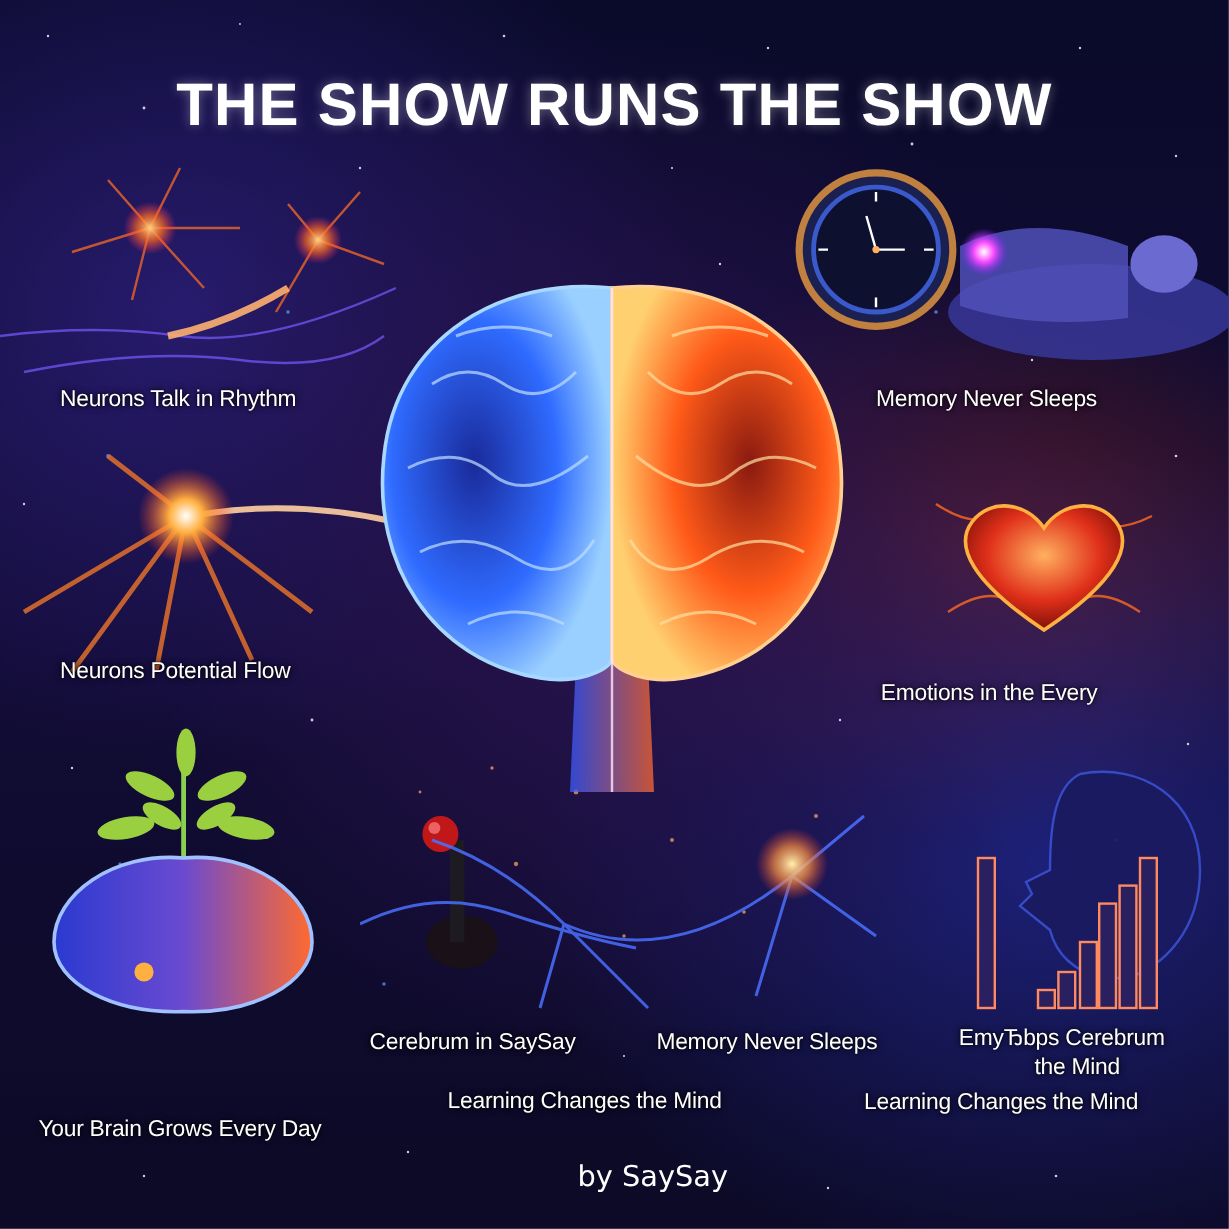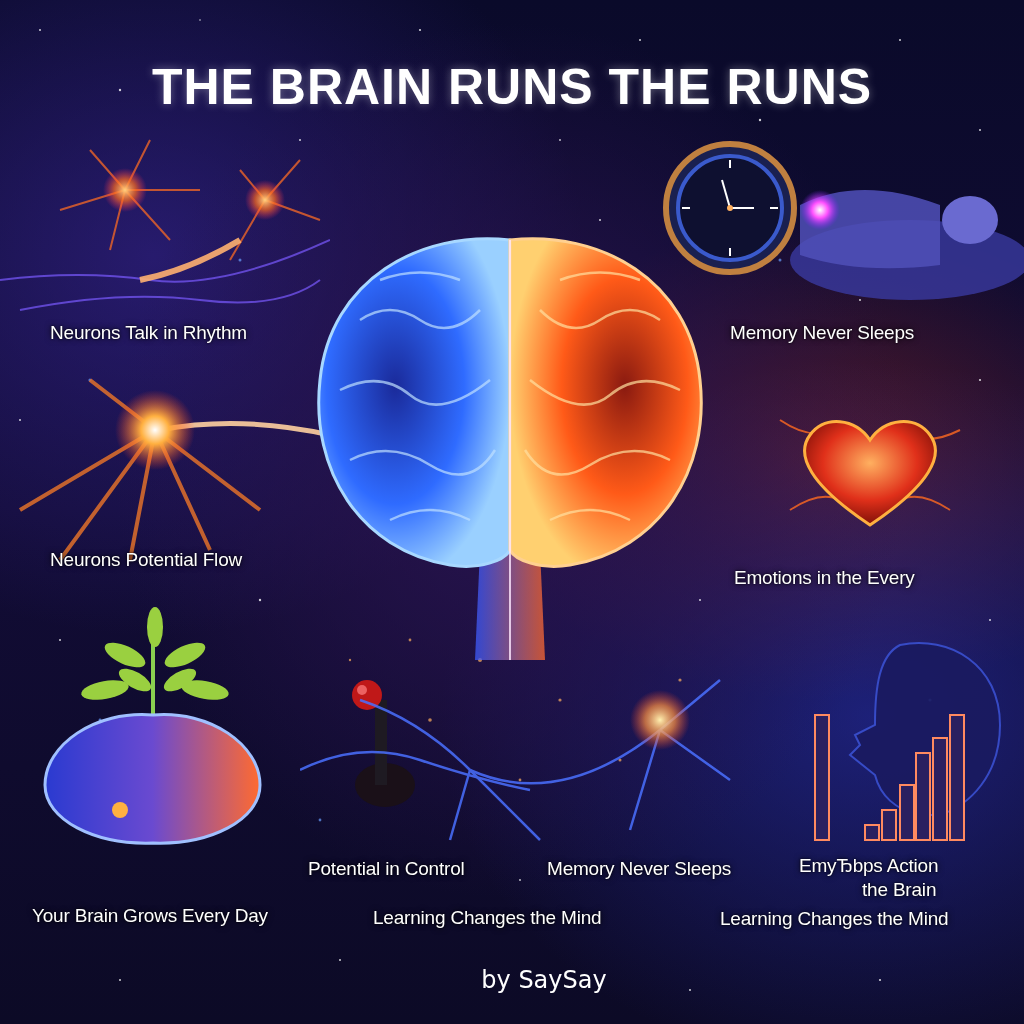--- a/index.html
+++ b/index.html
@@ -254,27 +254,27 @@
     <rect x="15" y="80" width="14" height="125"></rect>
     <rect x="65" y="190" width="14" height="15"></rect>
     <rect x="82" y="175" width="14" height="30"></rect>
     <rect x="100" y="150" width="14" height="55"></rect>
     <rect x="116" y="118" width="14" height="87"></rect>
     <rect x="133" y="103" width="14" height="102"></rect>
     <rect x="150" y="80" width="14" height="125"></rect>
   </g>
 </svg>
 
-<div class="title">THE BRAIN RUNS THE RUNS</div>
+<div class="title">THE SHOW RUNS THE SHOW</div>
 
 <div class="label" style="left:50px;top:322px">Neurons Talk in Rhythm</div>
 <div class="label" style="left:730px;top:322px">Memory Never Sleeps</div>
 <div class="label" style="left:50px;top:549px">Neurons Potential Flow</div>
 <div class="label" style="left:734px;top:567px">Emotions in the Every</div>
-<div class="label" style="left:308px;top:858px">Potential in Control</div>
+<div class="label" style="left:308px;top:858px">Cerebrum in SaySay</div>
 <div class="label" style="left:547px;top:858px">Memory Never Sleeps</div>
-<div class="label" style="left:799px;top:855px">EmyЂbps Action</div>
-<div class="label" style="left:862px;top:879px">the Brain</div>
-<div class="label" style="left:32px;top:905px">Your Brain Grows Every Day</div>
+<div class="label" style="left:799px;top:855px">EmyЂbps Cerebrum</div>
+<div class="label" style="left:862px;top:879px">the Mind</div>
+<div class="label" style="left:32px;top:931px">Your Brain Grows Every Day</div>
 <div class="label" style="left:373px;top:907px">Learning Changes the Mind</div>
 <div class="label" style="left:720px;top:908px">Learning Changes the Mind</div>
 
 <div class="credit">by SaySay</div>
 
 </body></html>

